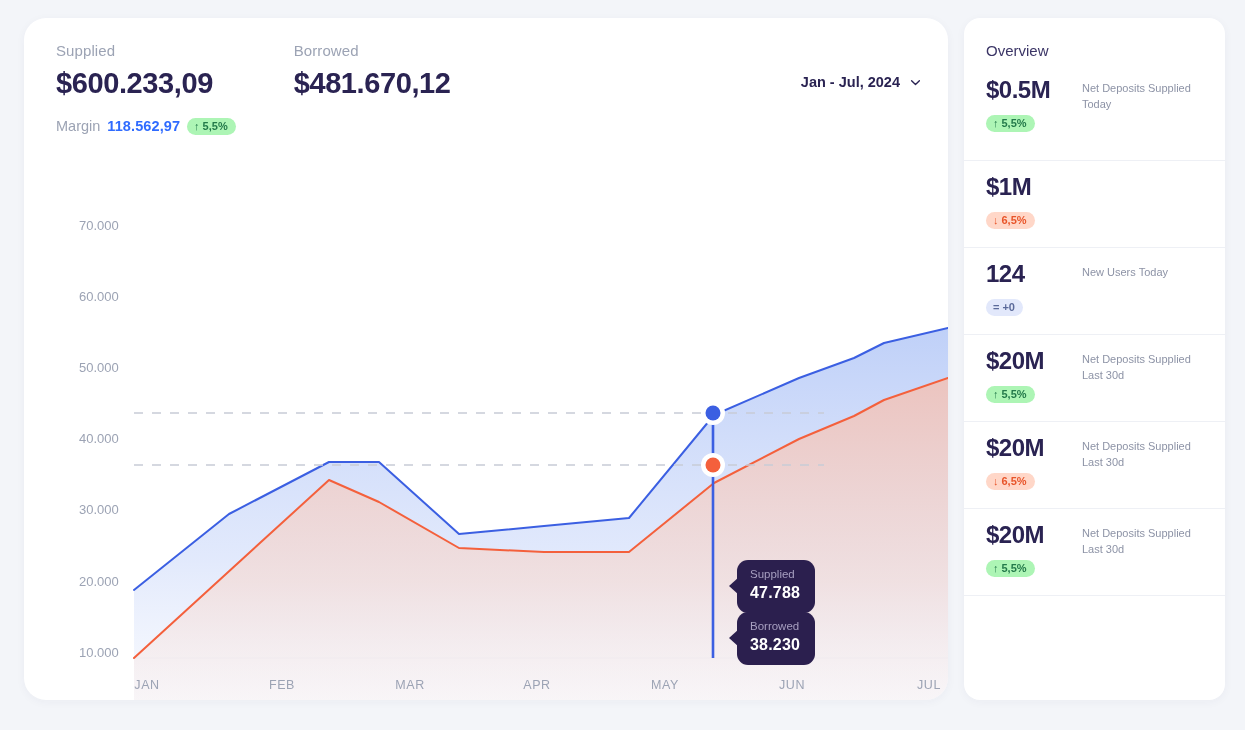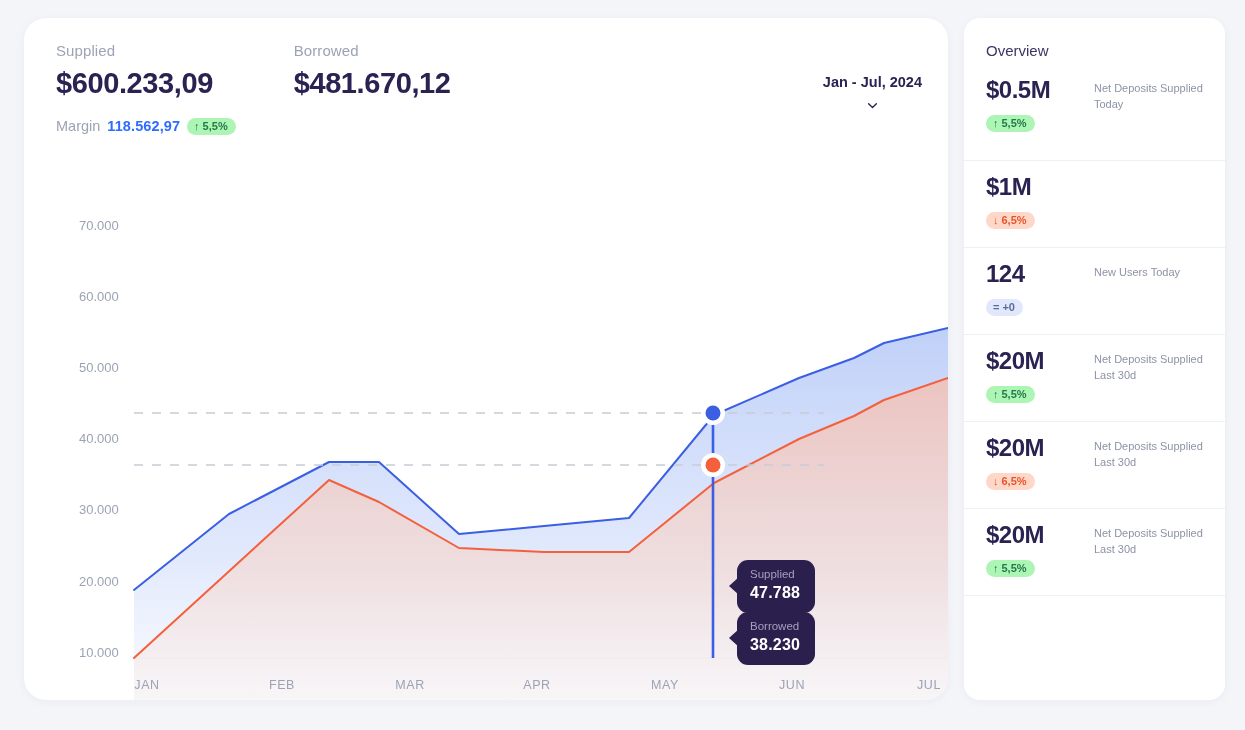--- a/index.html
+++ b/index.html
@@ -82,21 +82,20 @@
     margin-left: auto;
     display: flex;
     align-items: center;
     gap: 9px;
     font-size: 14.5px;
     font-weight: 700;
     color: #2a2352;
     cursor: pointer;
     padding-top: 32px;
     user-select: none;
-    flex-direction: column;
   }
   .chev { width: 13px; height: 13px; flex: none; }
 
   
   .chart-wrap {
     position: absolute;
     left: 0; top: 170px;
     width: 924px; height: 512px;
   }
   .chart-svg { display: block; width: 924px; height: 512px; }
@@ -142,21 +141,20 @@
     font-size: 15px;
     color: #3b3566;
     padding: 24px 22px 14px 22px;
   }
   .ov-item {
     display: flex;
     align-items: flex-start;
     padding: 13px 22px 16px 22px;
     border-top: 1px solid #eef0f5;
     min-height: 87px;
-    gap: 12px;
   }
   .ov-item:first-of-type { border-top: none; padding-top: 4px; }
   .ov-left { width: 96px; flex: none; }
   .ov-amount {
     font-size: 24px;
     font-weight: 700;
     color: #2a2352;
     letter-spacing: -0.5px;
     line-height: 1.12;
     margin-bottom: 9px;

